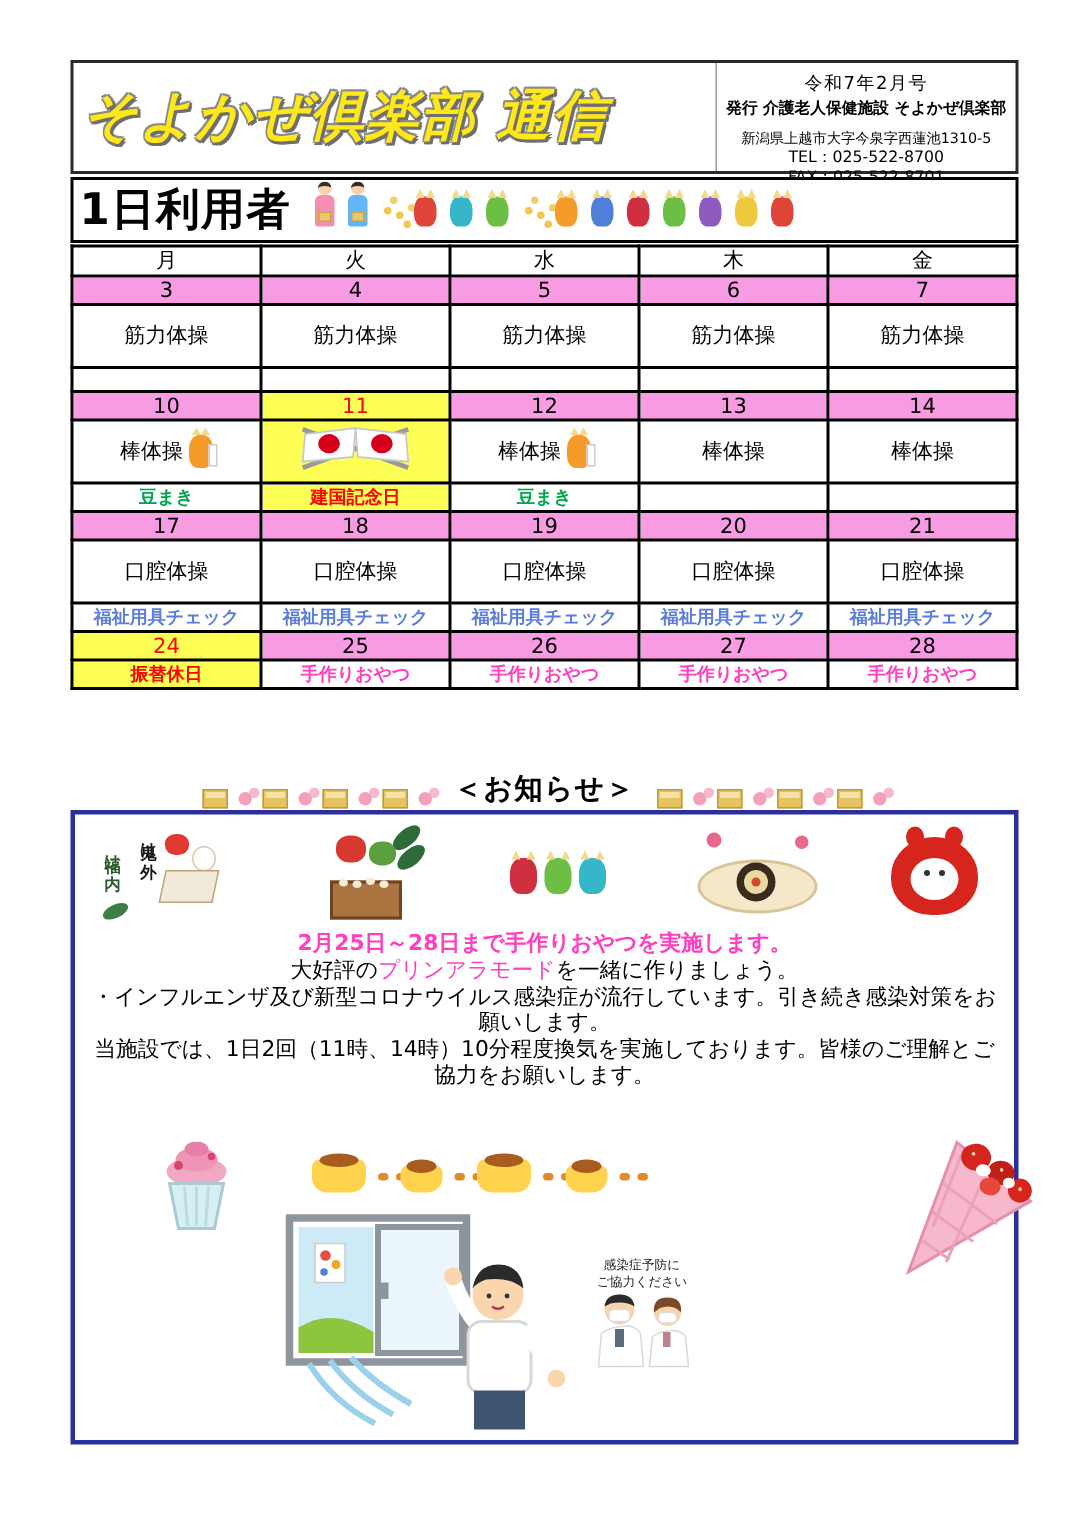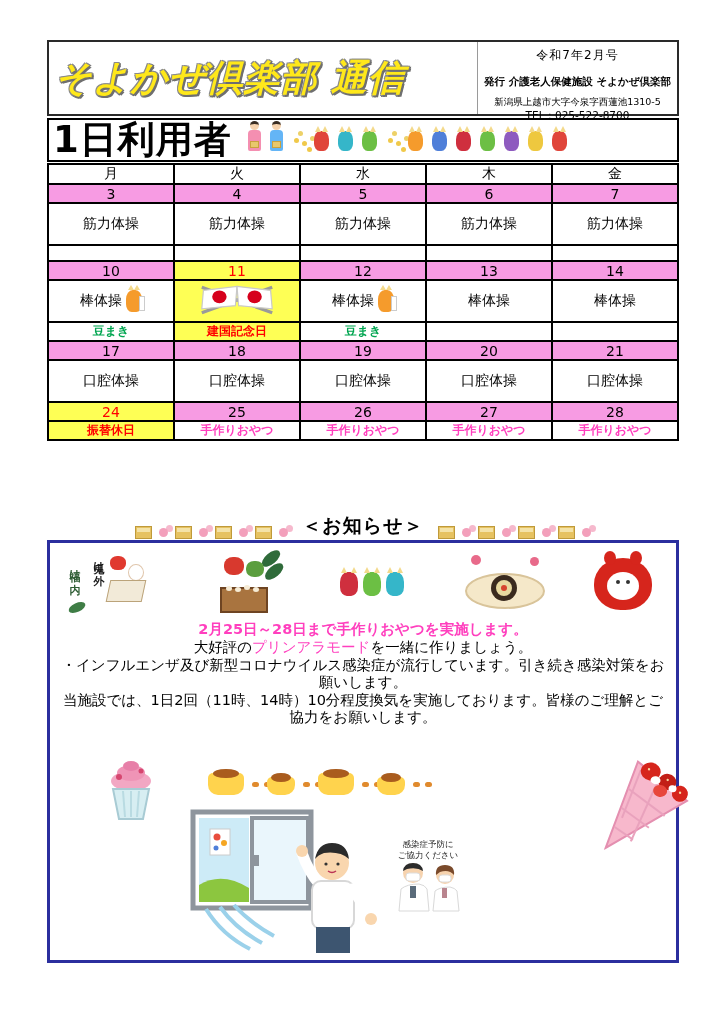--- a/index.html
+++ b/index.html
@@ -34,31 +34,31 @@
   .badge-oni::before{left:2px;} .badge-oni::after{right:2px;}
   .badge-face{left:58px;top:16px;width:15px;height:14px;border-radius:50%;background:#fff;border:1px solid #e8cdb2;}
   .badge-face::before{content:"";position:absolute;left:2px;top:-1px;width:10px;height:5px;border-radius:50%;background:#333;}
   .badge-bean{width:7px;height:5px;border-radius:50%;background:#e8b93e;}
   .badge-blossom{width:7px;height:7px;border-radius:50%;background:#f3a7c0;}
   .header-info{
     margin-left:auto;width:200px;height:100%;box-sizing:border-box;
     border-left:1px solid #9a9a9a;padding-top:5px;text-align:center;
   }
   .issue-no{font-size:12px;letter-spacing:1px;}
-  .publisher{font-size:10.5px;font-weight:bold;margin-top:11px;}
+  .publisher{font-size:10.5px;font-weight:bold;margin-top:1px;}
   .address{font-size:9.5px;margin-top:7px;}
   .telfax{font-size:10.5px;line-height:1.25;}
 
   
   .section-bar{
     left:47px;top:118px;width:632px;height:44px;
     border:2px solid #000;box-sizing:border-box;background:#fff;
     display:flex;align-items:center;gap:6px;padding:0 4px;overflow:hidden;
   }
-  .section-title{font-size:37px;font-weight:bold;letter-spacing:1px;white-space:nowrap;}
+  .section-title{font-size:29px;font-weight:bold;letter-spacing:1px;white-space:nowrap;}
   .deco-row{display:flex;align-items:flex-end;gap:9px;margin-left:10px;}
   .kid{position:relative;width:13px;height:21px;border-radius:4px 4px 2px 2px;}
   .kid::before{content:"";position:absolute;top:-9px;left:2px;width:9px;height:9px;border-radius:50%;background:#f7d3ae;border-top:3px solid #3a2d22;box-sizing:border-box;}
   .kid::after{content:"";position:absolute;bottom:3px;left:2px;width:9px;height:7px;background:#e8c86c;border:1px solid #c9a23e;box-sizing:border-box;}
   .kid.pink{background:#f48fb1;} .kid.blue{background:#64b5f6;}
   .oni{position:relative;width:15px;height:20px;border-radius:42% 42% 38% 38%;}
   .oni::before,.oni::after{content:"";position:absolute;top:-5px;width:0;height:0;
     border-left:3px solid transparent;border-right:3px solid transparent;border-bottom:6px solid #f3d98b;}
   .oni::before{left:1px;} .oni::after{right:1px;}
   .o-red{background:#e0453a;} .o-teal{background:#35b6c9;} .o-green{background:#6cbf44;}
@@ -260,20 +260,27 @@
     <td>20</td>
     <td>21</td>
   </tr>
   <tr class="r-act">
     <td>口腔体操</td>
     <td>口腔体操</td>
     <td>口腔体操</td>
     <td>口腔体操</td>
     <td>口腔体操</td>
   </tr>
+  <tr class="r-note">
+    <td class="note-blue">福祉用具チェック</td>
+    <td class="note-blue">福祉用具チェック</td>
+    <td class="note-blue">福祉用具チェック</td>
+    <td class="note-blue">福祉用具チェック</td>
+    <td class="note-blue">福祉用具チェック</td>
+  </tr>
 
   <tr class="r-date">
     <td class="holiday">24</td>
     <td>25</td>
     <td>26</td>
     <td>27</td>
     <td>28</td>
   </tr>
   <tr class="r-note">
     <td class="holiday">振替休日</td>

